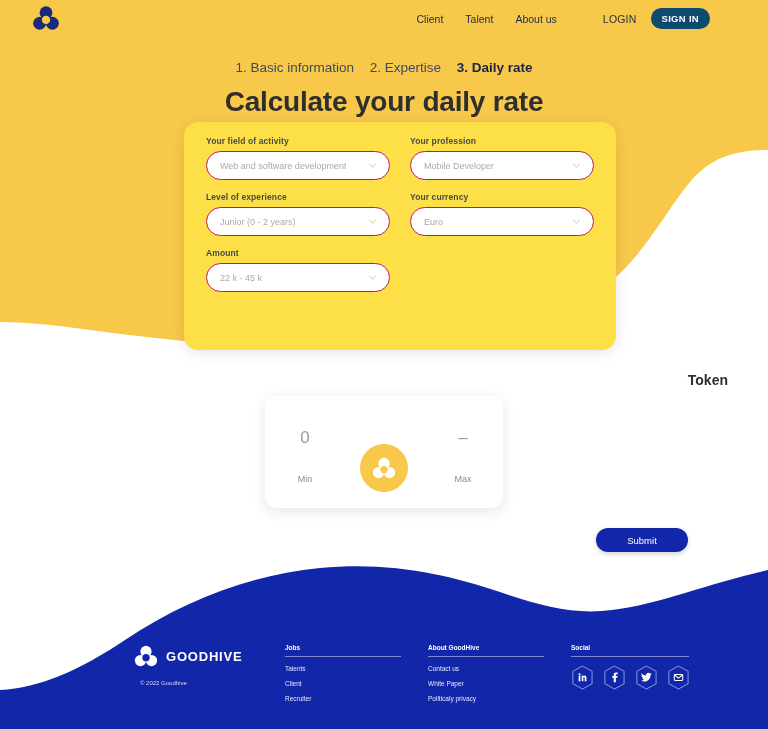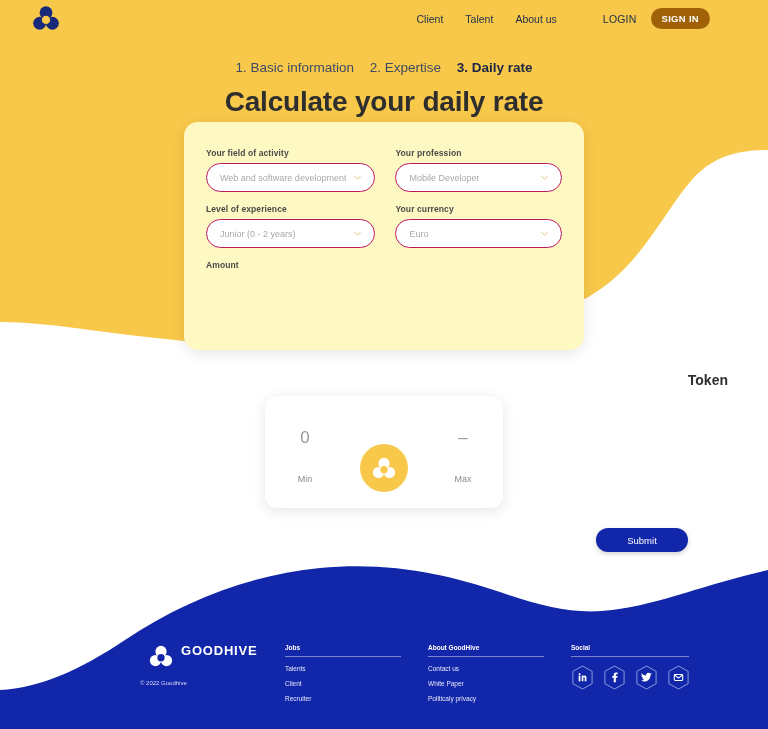--- a/index.html
+++ b/index.html
@@ -55,21 +55,21 @@
     white-space: nowrap;
     cursor: pointer;
   }
   .nav-link.login {
     margin-right: 14px;
     margin-left: 24px;
     font-size: 10.5px;
     letter-spacing: .2px;
   }
   .signin-btn {
-    background: #a16207;
+    background: #0c4a6e;
     color: #ffffff;
     border: none;
     border-radius: 11px;
     font-size: 9.5px;
     font-weight: bold;
     letter-spacing: .3px;
     padding: 5px 11px;
     cursor: pointer;
     font-family: "Liberation Sans", sans-serif;
   }
@@ -98,27 +98,27 @@
     font-weight: bold;
     color: #2e2e2e;
     letter-spacing: -.2px;
   }
 
   
   .form-card {
     position: absolute;
     left: 184px;
     top: 122px;
-    width: 400px;
+    width: 432px;
     height: 228px;
-    background: #fef9c3;
+    background: #fde047;
     border-radius: 14px;
     box-shadow: 0 3px 14px rgba(0,0,0,.10);
     z-index: 15;
-    padding: 26px 0 0 0;
+    padding: 14px 0 0 0;
   }
   .form-grid {
     display: grid;
     grid-template-columns: 1fr 1fr;
     column-gap: 20px;
     row-gap: 12px;
     padding: 0 22px;
   }
   .field-label {
     font-size: 8.5px;
@@ -238,23 +238,24 @@
   .footer {
     position: absolute;
     left: 0;
     top: 630px;
     width: 768px;
     height: 99px;
     z-index: 15;
   }
   .footer-brand {
     position: absolute;
-    left: 148px;
+    left: 133px;
     top: 13px;
     display: flex;
+    align-items: center;
     gap: 7px;
   }
   .footer-wordmark {
     color: #ffffff;
     font-size: 13px;
     font-weight: bold;
     letter-spacing: .8px;
   }
   .footer-copy {
     position: absolute;
@@ -404,20 +405,28 @@
         <span class="chev">
           <svg viewBox="0 0 12 12">
               <path d="M2 4.3 L6 8.2 L10 4.3" fill="none" stroke="#dcb84b" stroke-width="1.1" stroke-linecap="round"></path>
             </svg>
         </span>
       </div>
     </div>
 
     <div class="field-full">
       <div class="field-label">Amount</div>
+      <div class="select-box">
+        <span class="select-value">22 k - 45 k</span>
+        <span class="chev">
+          <svg viewBox="0 0 12 12">
+              <path d="M2 4.3 L6 8.2 L10 4.3" fill="none" stroke="#dcb84b" stroke-width="1.1" stroke-linecap="round"></path>
+            </svg>
+        </span>
+      </div>
     </div>
 
   </div>
 </div>
 
 <h2 class="token-title">Token</h2>
 
 <div class="token-card">
   <div class="token-side left">
     <div class="token-num">0</div>

